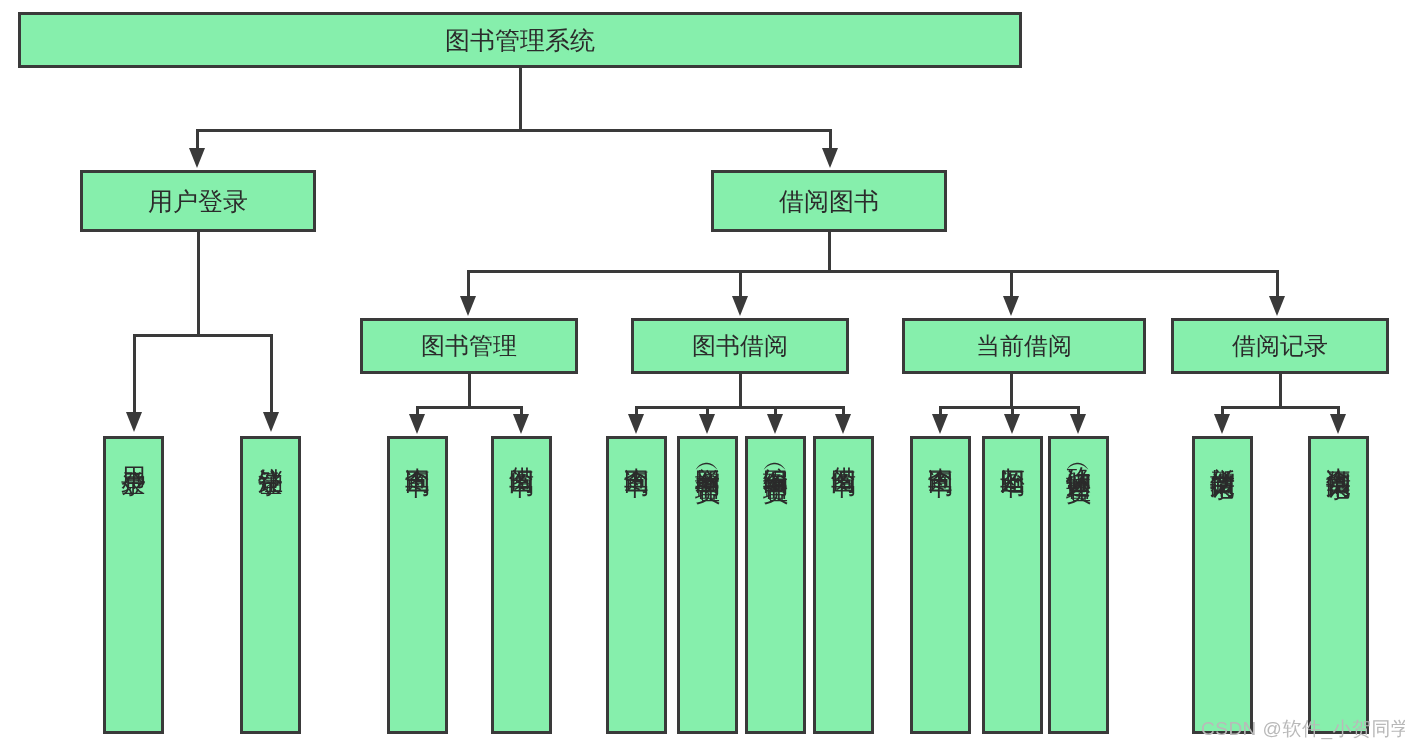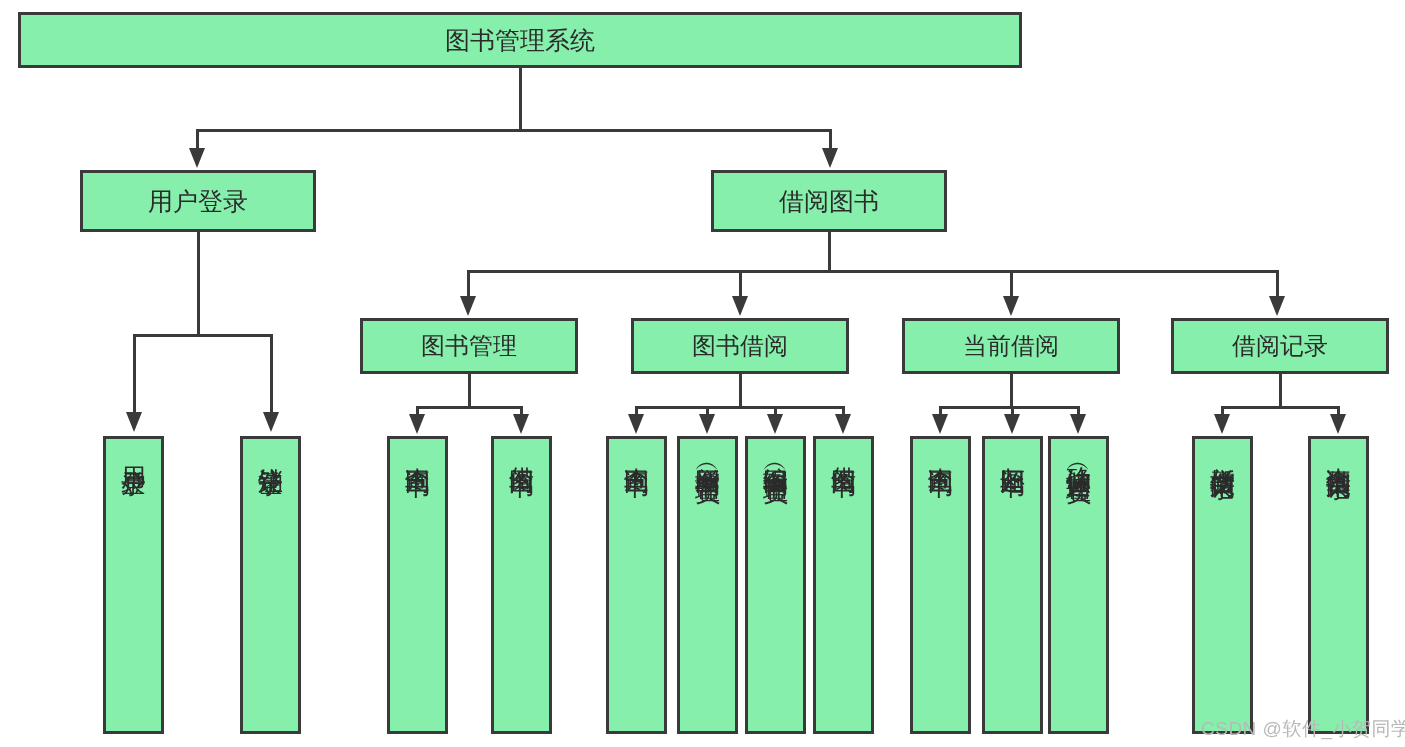--- a/index.html
+++ b/index.html
@@ -128,21 +128,21 @@
 
   <div class="edge vline" style="left:1276px; top:270px; width:3px; height:30px;"></div>
   <div class="arrow" style="left:1269px; top:296px;"></div>
 
   <div class="node level3" style="left:360px; top:318px; width:218px; height:56px;">
     <span class="label">图书管理</span>
   </div>
   <div class="node level3" style="left:631px; top:318px; width:218px; height:56px;">
     <span class="label">图书借阅</span>
   </div>
-  <div class="node level3" style="left:902px; top:318px; width:218px; height:56px;">
+  <div class="node level3" style="left:902px; top:318px; width:244px; height:56px;">
     <span class="label">当前借阅</span>
   </div>
   <div class="node level3" style="left:1171px; top:318px; width:218px; height:56px;justify-content:center;">
     <span class="label">借阅记录</span>
   </div>
 
   <div class="edge vline" style="left:468px; top:374px; width:3px; height:34px;"></div>
   <div class="edge hline" style="left:416px; top:406px; width:107px; height:3px;"></div>
   <div class="edge vline" style="left:416px; top:406px; width:3px; height:12px;"></div>
   <div class="arrow" style="left:409px; top:414px;"></div>

